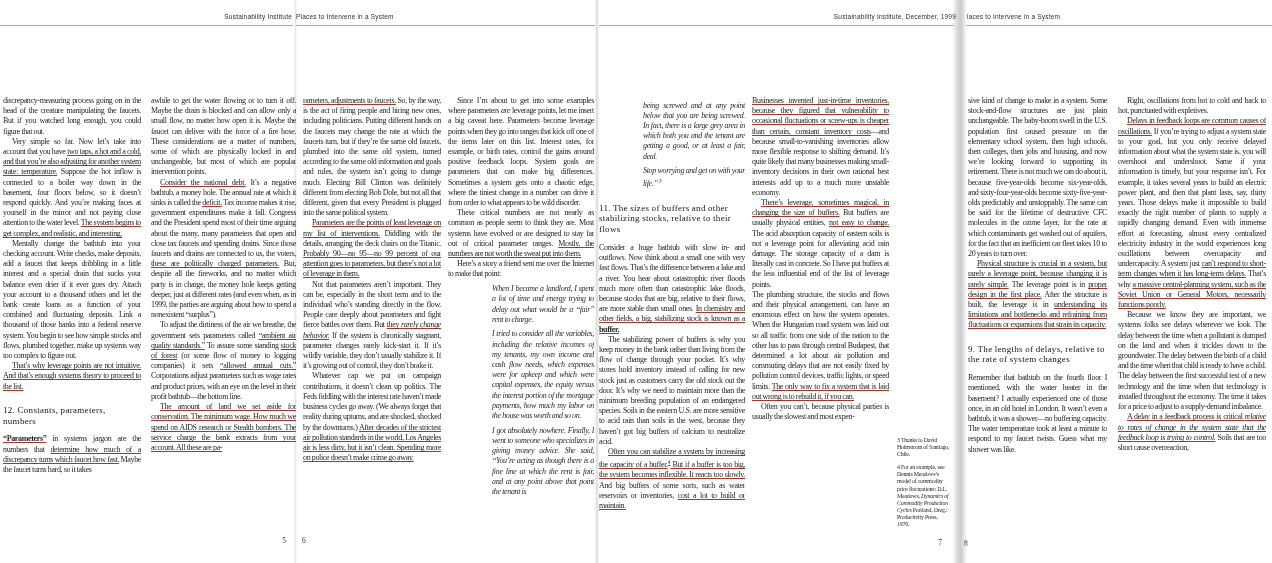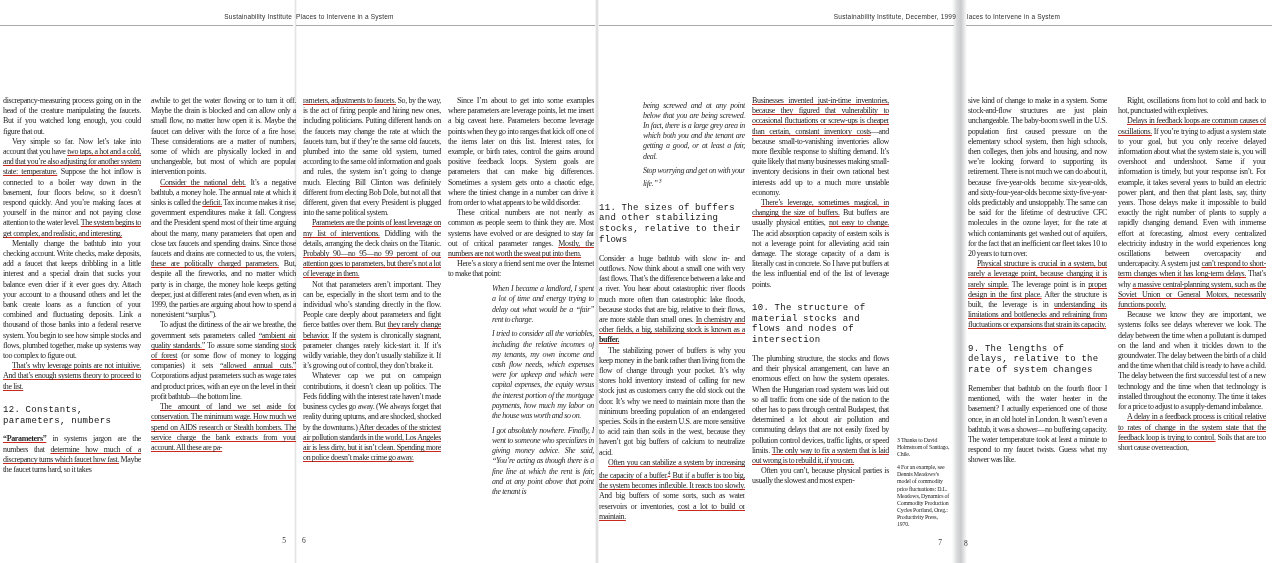--- a/index.html
+++ b/index.html
@@ -31,25 +31,25 @@
   #col-p5c2{left:151px;width:145px}
   #col-p6c1{left:303px;width:138px}
   #col-p6c2{left:448px;width:146px}
   #col-p7c1{left:599px;width:146px}
   #col-p7c2{left:752px;width:137px}
   #col-p8c1{left:968px;width:139px}
   #col-p8c2{left:1118px;width:148px}
   .col p{margin:0;}
   .col p.ind{text-indent:9px;}
   .col p.quote{margin:4.5px 0;font-style:italic;color:#2a2a2a;padding-left:44px;}
-  .col h3.heading{margin:13px 0 8px;font-family:Liberation Mono, monospace;font-weight:500;
+  .col h3.heading{margin:13px 0 8px;font-family:Liberation Serif, serif;font-weight:500;
        font-size:9px;line-height:10.8px;letter-spacing:0.3px;color:#141414;text-align:left;}
   .u{text-decoration:underline;text-decoration-color:#c8291b;text-decoration-thickness:1.1px;
      text-underline-offset:1.3px;text-decoration-skip-ink:none;}
-  .i{}
+  .i{font-style:italic;}
   .b{font-weight:bold;}
   .sup{font-size:5.2px;vertical-align:3px;letter-spacing:0;}
   .notes{position:absolute;left:897px;top:437px;width:54px;height:100px;overflow:hidden;
          font-size:5.9px;line-height:7.1px;color:#262626;letter-spacing:-0.2px;text-align:left;}
   .notes p.note{margin:0 0 6px;}
   .pgnum{position:absolute;font-size:7.5px;color:#333;}
   #pg5{left:262px;top:536px;width:24px;text-align:right}
   #pg6{left:302px;top:536px;width:24px}
   #pg7{left:918px;top:538px;width:24px;text-align:right}
   #pg8{left:964px;top:539px;width:24px}
@@ -109,21 +109,20 @@
       <p class="quote"><span>being screwed and at any point below that you are being screwed. In fact, there is a large grey area in which both you and the tenant are getting a good, or at least a fair, deal.</span></p>
       <p class="quote"><span>Stop worrying and get on with your life.” </span><span class="sup">3</span></p>
       <h3 class="heading"><span>11. The sizes of buffers and other stabilizing stocks, relative to their flows</span></h3>
       <p class=""><span>Consider a huge bathtub with slow in- and outflows. Now think about a small one with very fast flows. That’s the difference between a lake and a river. You hear about catastrophic river floods much more often than catastrophic lake floods, because stocks that are big, relative to their flows, are more stable than small ones. </span><span class="u">In chemistry and other fields, a big, stabilizing stock is known as a </span><span class="u b">buffer.</span></p>
       <p class="ind"><span>The stabilizing power of buffers is why you keep money in the bank rather than living from the flow of change through your pocket. It’s why stores hold inventory instead of calling for new stock just as customers carry the old stock out the door. It’s why we need to maintain more than the minimum breeding population of an endangered species. Soils in the eastern U.S. are more sensitive to acid rain than soils in the west, because they haven’t got big buffers of calcium to neutralize acid.</span></p>
       <p class="ind"><span class="u">Often you can stabilize a system by increasing the capacity of a buffer.</span><span class="u sup">4</span><span class="u"> But if a buffer is too big, the system becomes inflexible. It reacts too slowly.</span><span> And big buffers of some sorts, such as water reservoirs or inventories, </span><span class="u">cost a lot to build or maintain.</span></p>
     </div>
   <div class="col" id="col-p7c2">
       <p class=""><span class="u">Businesses invented just-in-time inventories, because they figured that vulnerability to occasional fluctuations or screw-ups is cheaper than certain, constant inventory costs</span><span>—and because small-to-vanishing inventories allow more flexible response to shifting demand. It’s quite likely that many businesses making small-inventory decisions in their own rational best interests add up to a much more unstable economy.</span></p>
       <p class="ind"><span class="u">There’s leverage, sometimes magical, in changing the size of buffers.</span><span> But buffers are usually physical entities, </span><span class="u">not easy to change.</span><span> The acid absorption capacity of eastern soils is not a leverage point for alleviating acid rain damage. The storage capacity of a dam is literally cast in concrete. So I have put buffers at the less influential end of the list of leverage points.</span></p>
-      <h3 class="heading"><span>10. The structure of material stocks and flows and nodes of intersection</span></h3>
       <p class=""><span>The plumbing structure, the stocks and flows and their physical arrangement, can have an enormous effect on how the system operates. When the Hungarian road system was laid out so all traffic from one side of the nation to the other has to pass through central Budapest, that determined a lot about air pollution and commuting delays that are not easily fixed by pollution control devices, traffic lights, or speed limits. </span><span class="u">The only way to fix a system that is laid out wrong is to rebuild it, if you can.</span></p>
       <p class="ind"><span>Often you can’t, because physical parties is usually the slowest and most expen-</span></p>
     </div>
   <div class="col" id="col-p8c1">
       <p class=""><span>sive kind of change to make in a system. Some stock-and-flow structures are just plain unchangeable. The baby-boom swell in the U.S. population first caused pressure on the elementary school system, then high schools, then colleges, then jobs and housing, and now we’re looking forward to supporting its retirement. There is not much we can do about it, because five-year-olds become six-year-olds, and sixty-four-year-olds become sixty-five-year-olds predictably and unstoppably. The same can be said for the lifetime of destructive CFC molecules in the ozone layer, for the rate at which contaminants get washed out of aquifers, for the fact that an inefficient car fleet takes 10 to 20 years to turn over.</span></p>
       <p class="ind"><span class="u">Physical structure is crucial in a system, but rarely a leverage point, because changing it is rarely simple.</span><span> The leverage point is in </span><span class="u">proper design in the first place.</span><span> After the structure is built, the leverage is in </span><span class="u">understanding its limitations and bottlenecks and refraining from fluctuations or expansions that strain its capacity.</span></p>
       <h3 class="heading"><span>9. The lengths of delays, relative to the rate of system changes</span></h3>
       <p class=""><span>Remember that bathtub on the fourth floor I mentioned, with the water heater in the basement? I actually experienced one of those once, in an old hotel in London. It wasn’t even a bathtub, it was a shower—no buffering capacity. The water temperature took at least a minute to respond to my faucet twists. Guess what my shower was like.</span></p>
     </div>
   <div class="col" id="col-p8c2">

